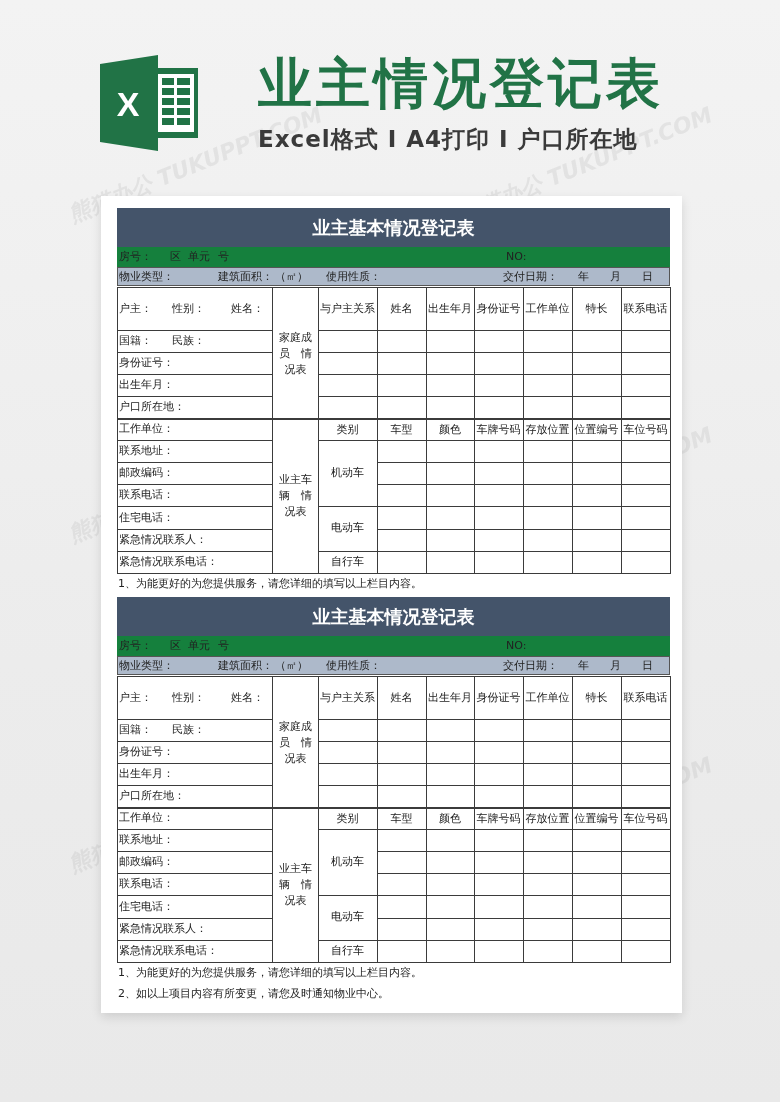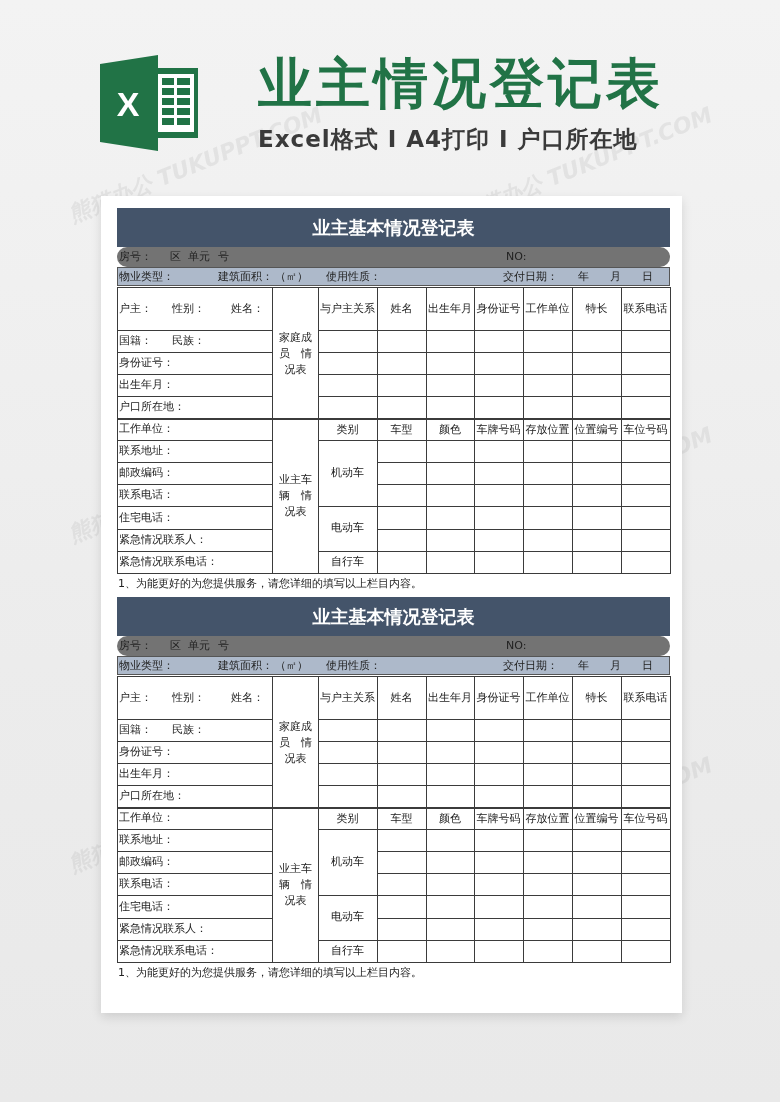--- a/index.html
+++ b/index.html
@@ -30,21 +30,21 @@
     background:#ffffff; box-shadow:0 4px 10px rgba(0,0,0,0.12);
   }
   .form { position:absolute; left:0; width:780px; height:390px; }
   .title-band {
     position:absolute; left:117px; width:553px; height:39px;
     background:#44546a; color:#ffffff; font-size:18px; font-weight:bold;
     text-align:center; line-height:39px;
   }
   .info-row {
     position:absolute; left:117px; width:553px; height:20px;
-    background:#737373; font-size:11px; color:#222;border-radius:10px;
+    background:#15803d; font-size:11px; color:#222;
   }
   .prop-row {
     position:absolute; left:117px; width:553px; height:19px;
     background:#adb9ca; font-size:11px; color:#222;
     border:1px solid #555; box-sizing:border-box;
   }
   .t { position:absolute; font-size:11px; color:#222; white-space:nowrap; line-height:14px; }
   .hline { position:absolute; height:1px; background:#3b3b3b; }
   .vline { position:absolute; width:1px; background:#3b3b3b; }
   .cell-c { position:absolute; font-size:11px; color:#222; text-align:center; white-space:nowrap; line-height:14px; }
@@ -290,13 +290,14 @@
   <span class="cell-c" style="left:474px;width:49px;top:423px;">车牌号码</span>
   <span class="cell-c" style="left:523px;width:49px;top:423px;">存放位置</span>
   <span class="cell-c" style="left:572px;width:49px;top:423px;">位置编号</span>
   <span class="cell-c" style="left:621px;width:49px;top:423px;">车位号码</span>
 
   <span class="cell-c" style="left:318px;width:59px;top:466px;">机动车</span>
   <span class="cell-c" style="left:318px;width:59px;top:521px;">电动车</span>
   <span class="cell-c" style="left:318px;width:59px;top:555px;">自行车</span>
 
   <span class="note" style="top:576px;">1、为能更好的为您提供服务，请您详细的填写以上栏目内容。</span>
+  <span class="note" style="top:597px;">2、如以上项目内容有所变更，请您及时通知物业中心。</span>
 </div>
 
 </body></html>

